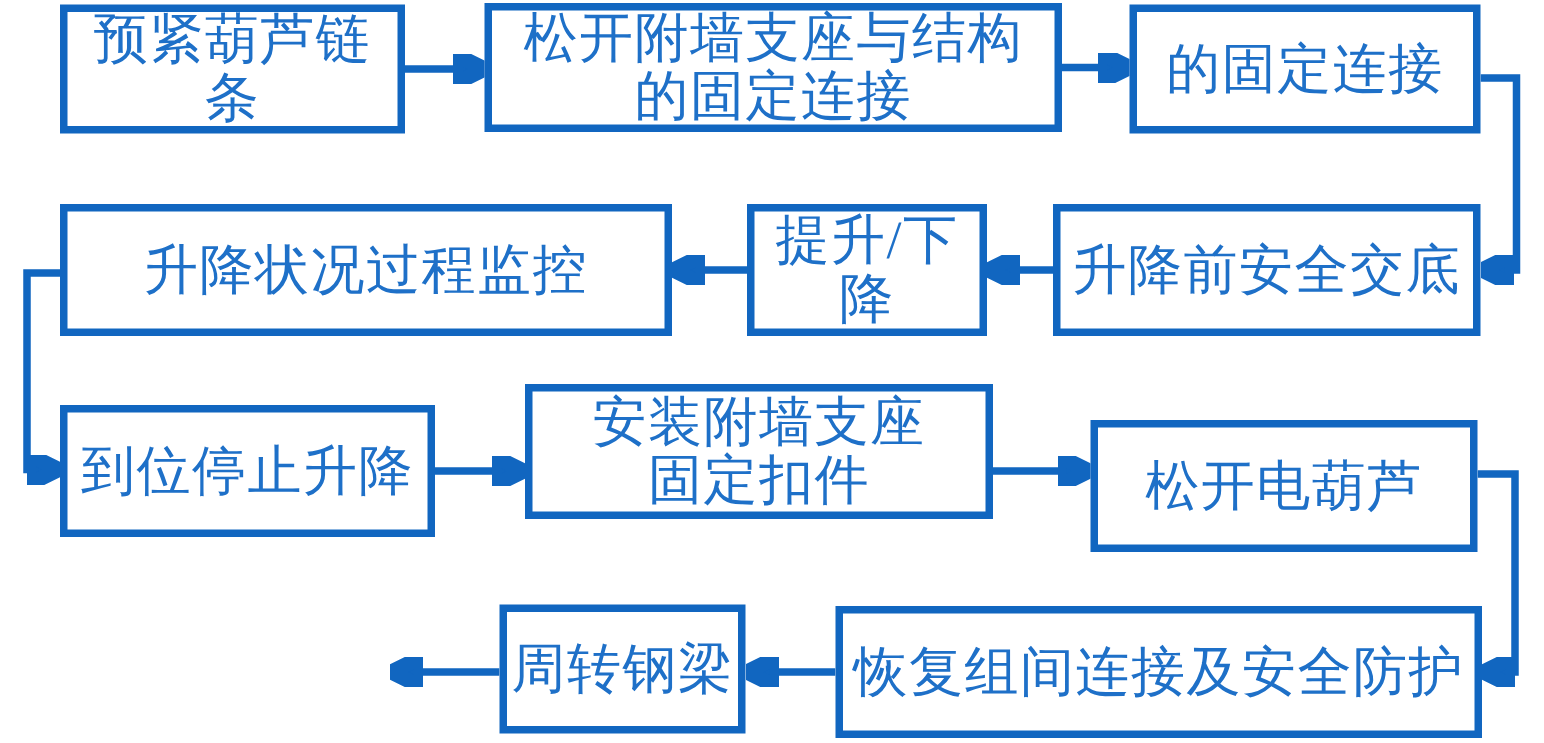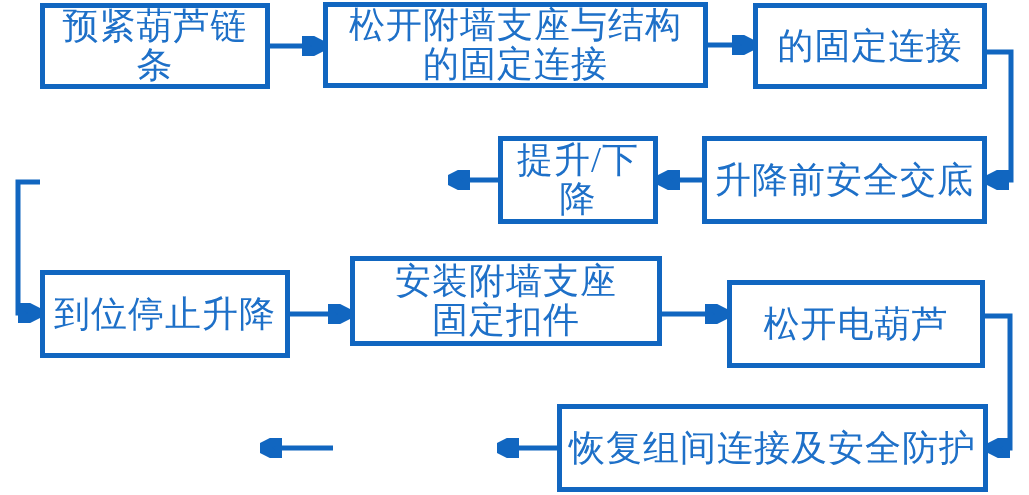--- a/index.html
+++ b/index.html
@@ -72,19 +72,21 @@
     <path d="M557 448 H501" marker-end="url(#ah)"></path>
     <path d="M333 448 H264" marker-end="url(#ah)"></path>
   </svg>
 
   <div class="node" style="left:40px;  top:3px;   width:230px; height:86px;">预紧葫芦链条</div>
   <div class="node" style="left:323px; top:2px;   width:385px; height:86px;">松开附墙支座与结构
 的固定连接</div>
   <div class="node" style="left:753px; top:3px;   width:234px; height:86px;">的固定连接</div>
   <div class="node" style="left:702px; top:136px; width:285px; height:88px;">升降前安全交底</div>
   <div class="node" style="left:498px; top:136px; width:160px; height:88px;">提升/下降</div>
+  <div class="node" style="left:40px;  top:136px; width:408px; height:88px;">升降状况过程监控</div>
   <div class="node" style="left:40px;  top:270px; width:250px; height:88px;">到位停止升降</div>
   <div class="node" style="left:350px; top:256px; width:312px; height:90px;">安装附墙支座
 固定扣件</div>
   <div class="node" style="left:727px; top:280px; width:258px; height:88px;">松开电葫芦</div>
   <div class="node" style="left:557px; top:404px; width:431px; height:88px;">恢复组间连接及安全防护</div>
+  <div class="node" style="left:333px; top:403px; width:164px; height:86px;">周转钢梁</div>
 
 </div>
 
 </body></html>

